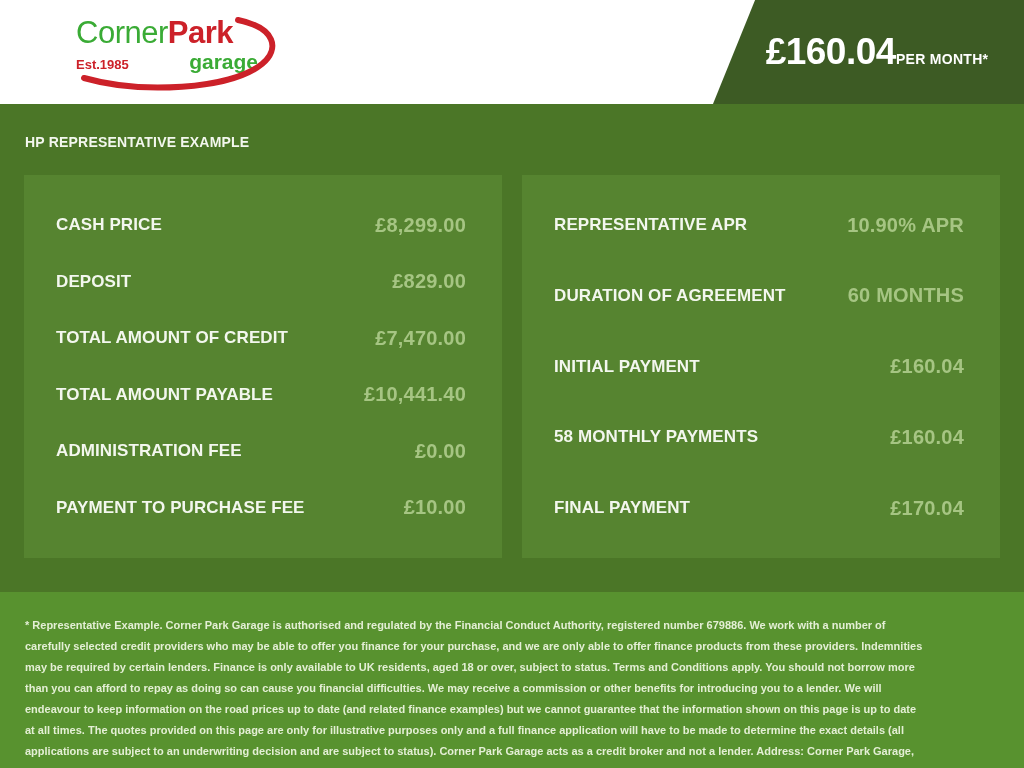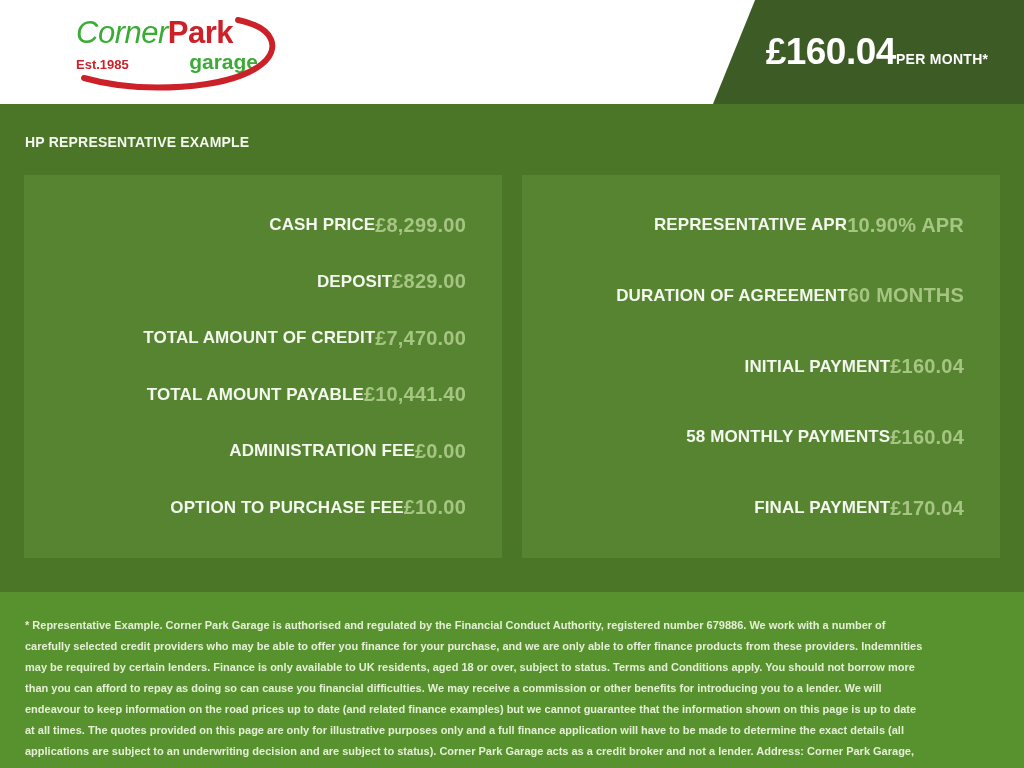--- a/index.html
+++ b/index.html
@@ -14,21 +14,21 @@
     --logo-red:#cc2129;
   }
   *{margin:0;padding:0;box-sizing:border-box;}
   html,body{width:1024px;height:768px;overflow:hidden;}
   body{font-family:"Liberation Sans", sans-serif;background:var(--main-green);}
 
   
   .header{position:relative;width:1024px;height:104px;background:#ffffff;}
   .logo{position:absolute;left:76px;top:16px;width:210px;height:76px;}
   .logo-line1{font-size:31px;font-weight:bold;letter-spacing:-0.5px;line-height:34px;}
-  .logo-corner{color:var(--logo-green);font-weight:normal;font-style:italic;}
+  .logo-corner{color:var(--logo-green);font-weight:normal;}
   .logo-park{color:var(--logo-red);font-weight:bold;}
   .logo-line2{display:flex;justify-content:space-between;align-items:baseline;margin-top:0;}
   .logo-est{color:var(--logo-red);font-size:13px;font-weight:bold;}
   .logo-garage{color:var(--logo-green);font-size:21px;font-weight:bold;margin-right:28px;}
   .logo-swoosh{position:absolute;left:-6px;top:-8px;width:220px;height:92px;pointer-events:none;}
 
   .price-banner{
     position:absolute;right:0;top:0;width:324px;height:104px;
     background:var(--dark-green);
     clip-path:polygon(17% 0, 100% 0, 100% 100%, 4% 100%);
@@ -39,21 +39,20 @@
   .price-period{color:#ffffff;font-size:14px;font-weight:bold;letter-spacing:0.3px;}
 
   
   .main{width:1024px;height:488px;background:var(--main-green);padding-top:30px;}
   .page-title{color:var(--label-white);font-size:14px;font-weight:bold;letter-spacing:0.2px;margin-left:25px;}
   .panels{display:flex;gap:20px;margin:25px 24px 0 24px;}
   .panel{
     width:478px;height:383px;background:var(--panel-green);
     display:flex;flex-direction:column;justify-content:space-between;
     padding:24px 0;
-    align-items:flex-end;
   }
   .finance-row{display:flex;align-items:center;justify-content:space-between;height:52px;padding:0 36px 0 32px;}
   .finance-label{color:var(--label-white);font-size:17px;font-weight:bold;letter-spacing:0.1px;}
   .finance-value{color:var(--value-green);font-size:20px;font-weight:bold;letter-spacing:0.2px;}
 
   
   .footer{width:1024px;height:176px;background:var(--footer-green);padding:23px 100px 0 25px;}
   .disclaimer{color:var(--disclaimer);font-size:11px;font-weight:bold;line-height:21px;max-width:899px;}
 </style>
 </head>
@@ -102,21 +101,21 @@
       </div>
       <div class="finance-row">
         <span class="finance-label">TOTAL AMOUNT PAYABLE</span>
         <span class="finance-value">£10,441.40</span>
       </div>
       <div class="finance-row">
         <span class="finance-label">ADMINISTRATION FEE</span>
         <span class="finance-value">£0.00</span>
       </div>
       <div class="finance-row">
-        <span class="finance-label">OPTION TO PURCHASE FEE</span>
+        <span class="finance-label">PAYMENT TO PURCHASE FEE</span>
         <span class="finance-value">£10.00</span>
       </div>
     </div>
 
     <div class="panel">
       <div class="finance-row">
         <span class="finance-label">REPRESENTATIVE APR</span>
         <span class="finance-value">10.90% APR</span>
       </div>
       <div class="finance-row">

